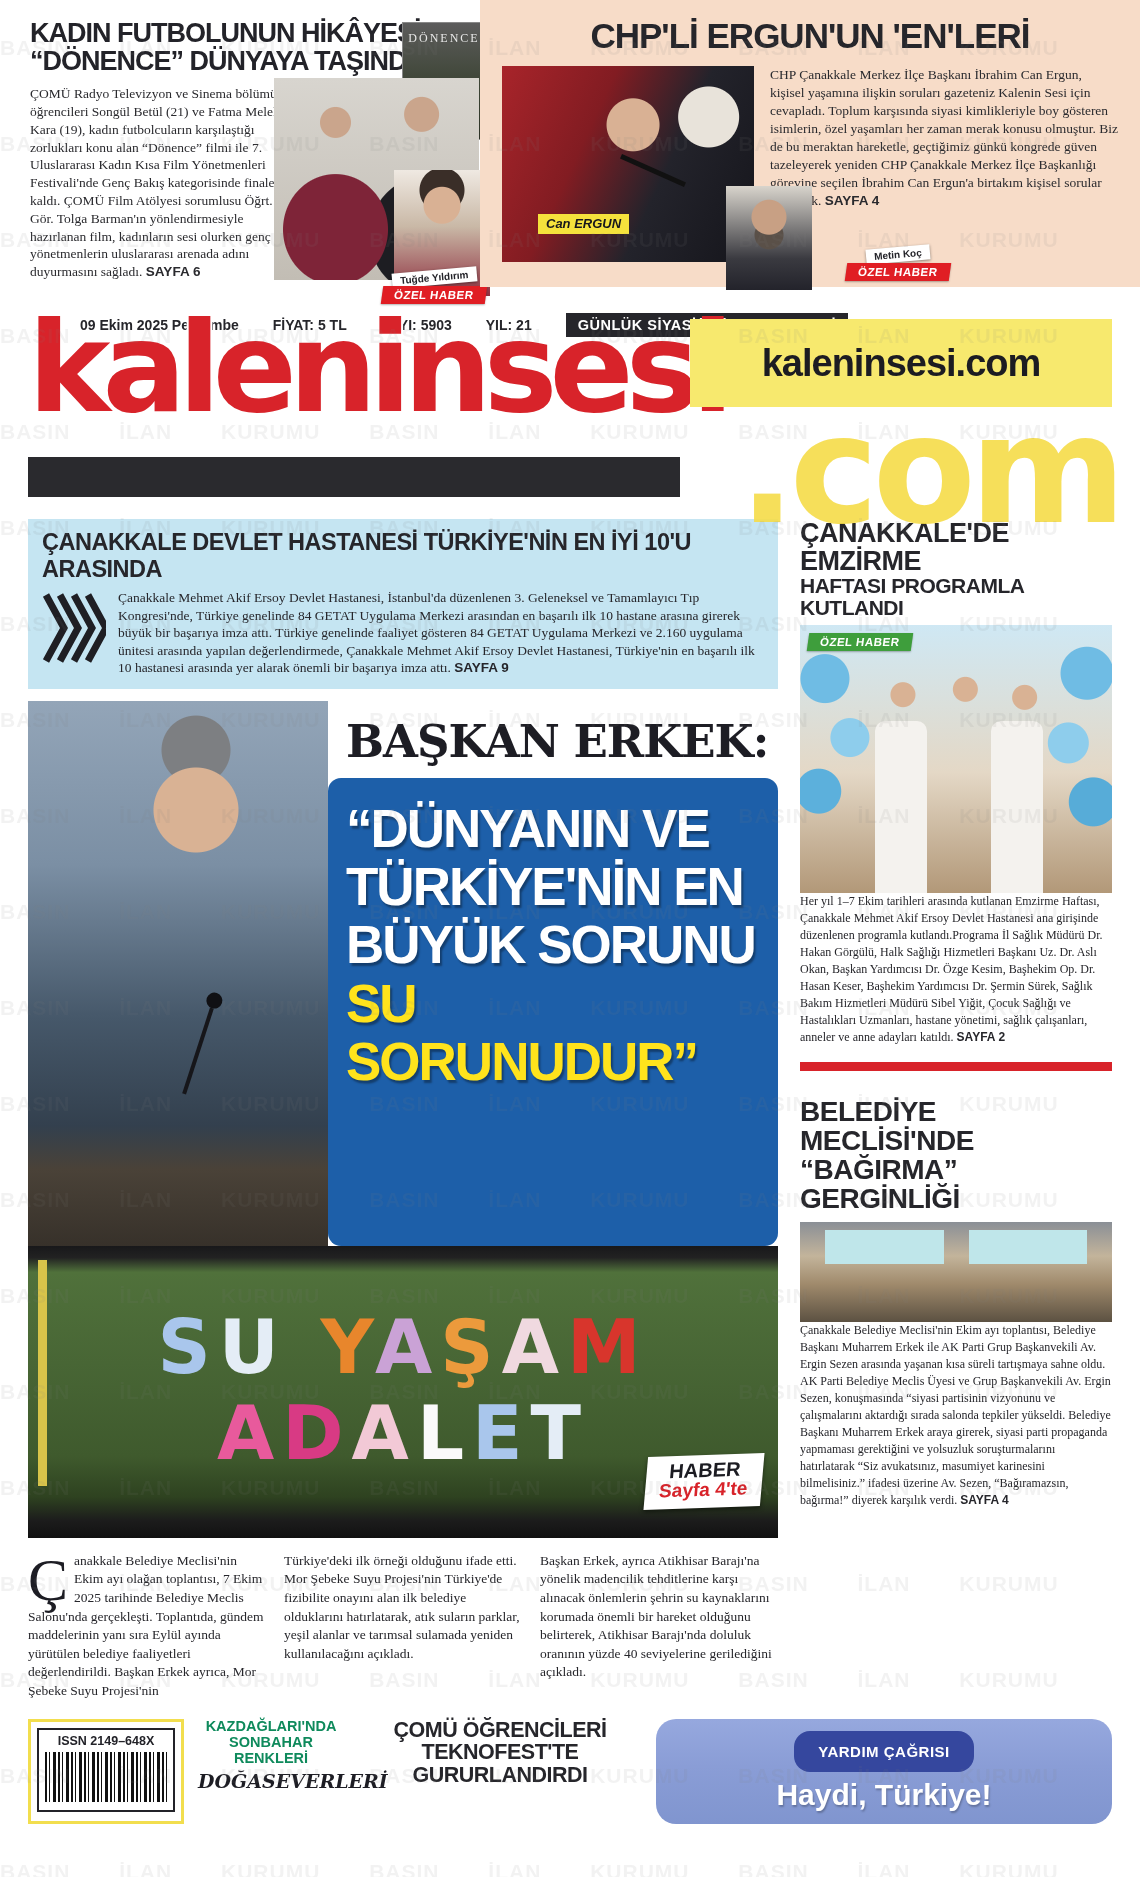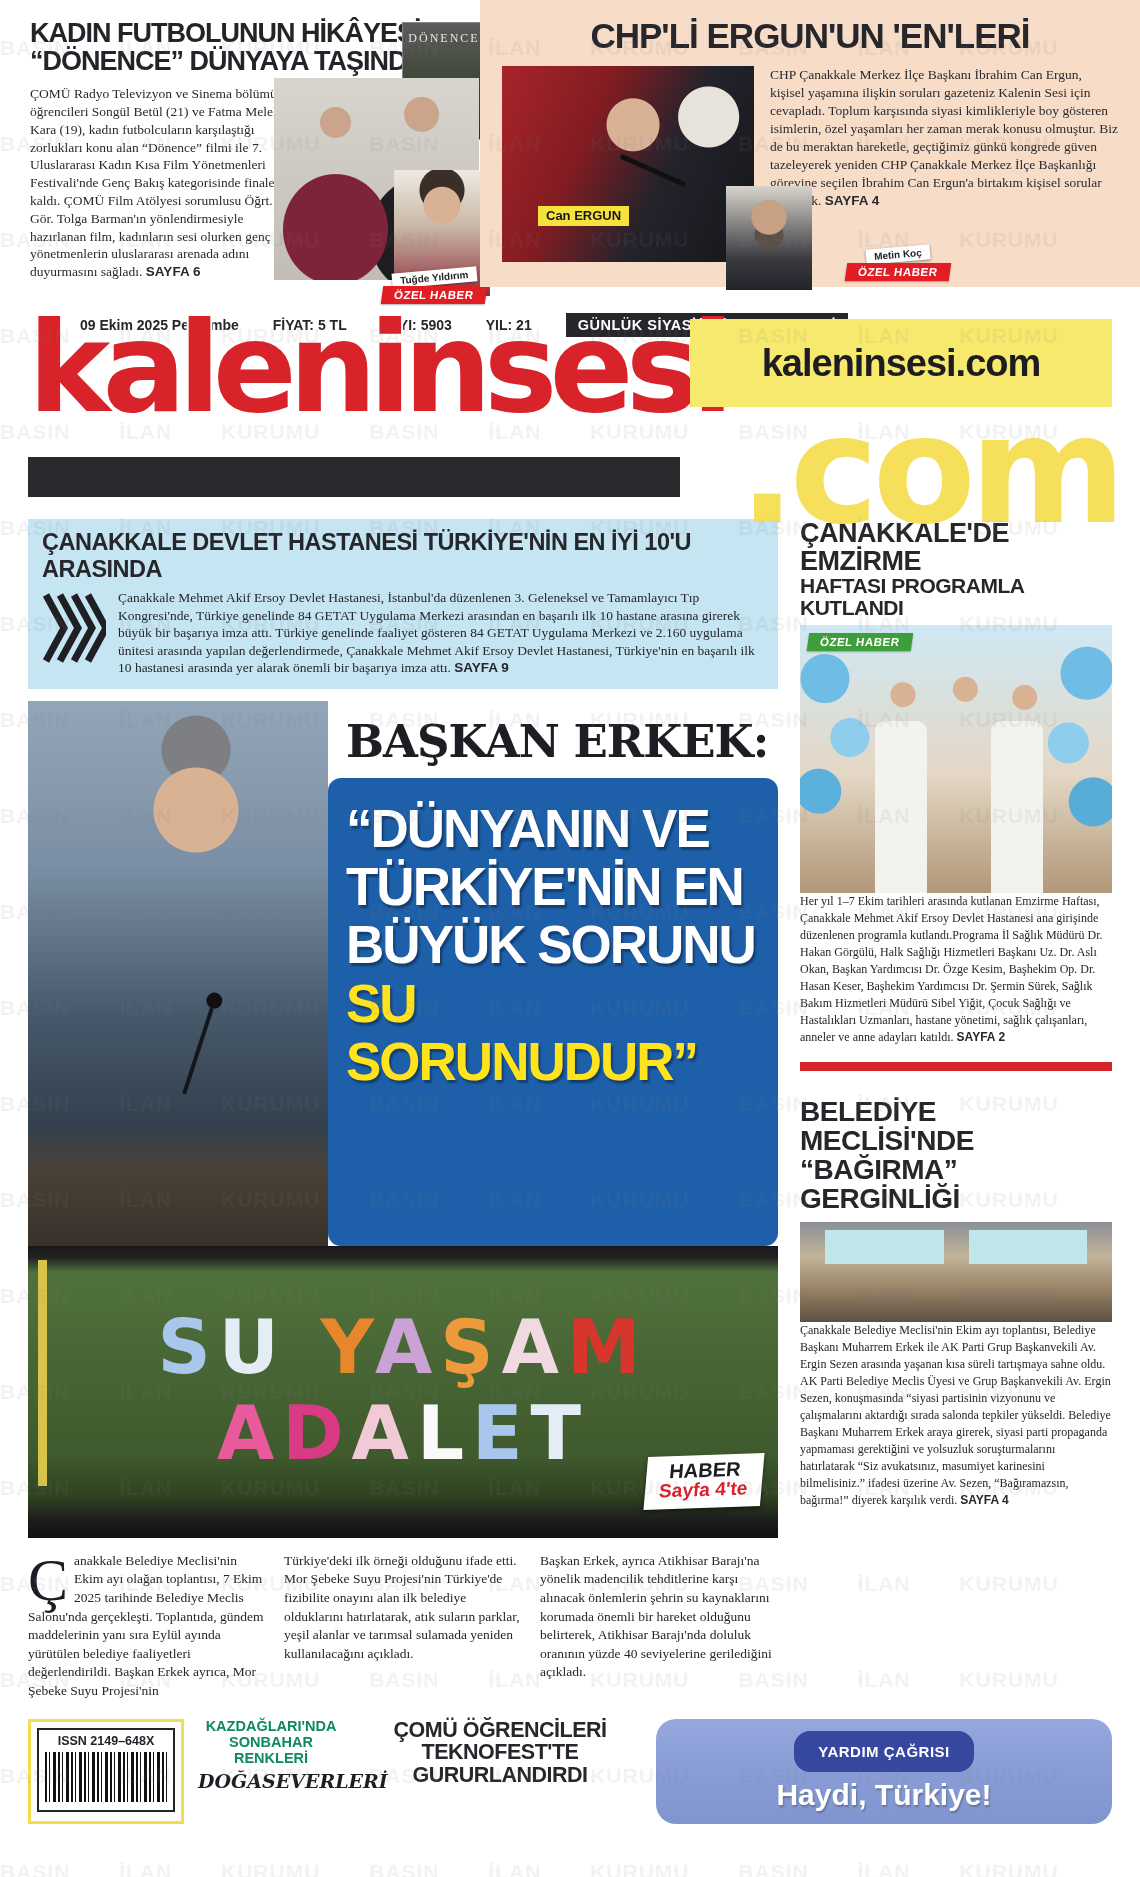--- a/index.html
+++ b/index.html
@@ -48,22 +48,22 @@
 
   .story-b { flex:1; background:#F7DCC8; padding:16px 22px 0 22px; position:relative; }
   .story-b h1 { font-size:35px; font-weight:800; letter-spacing:-1px; text-align:center; color:#26262b; }
   .sb-row { display:flex; gap:16px; margin-top:10px; }
   .sb-photo { width:252px; height:196px; position:relative; flex:none;
     background:
       radial-gradient(circle at 52% 30%, #d9b194 0 26px, transparent 27px),
       radial-gradient(circle at 82% 26%, #e8e3da 0 30px, transparent 31px),
       linear-gradient(115deg,#a8242a 0%,#821c22 34%,#23232b 62%,#15151b 100%); }
   .sb-photo .mic { position:absolute; left:46%; top:52%; width:70px; height:5px; background:#111; transform:rotate(24deg); }
-  .sb-photo .tag-can { position:absolute; left:36px; bottom:36px; background:#F5E23C; color:#16161c;
-    font-weight:800; font-size:13px; text-align:left; line-height:1.1; padding:3px 8px; }
+  .sb-photo .tag-can { position:absolute; left:36px; bottom:28px; background:#F5E23C; color:#16161c;
+    font-weight:800; font-size:13px; text-align:left; line-height:1.1; padding:3px 8px;font-style:italic; }
   .sb-photo .portrait2 { position:absolute; right:-58px; bottom:-28px; width:86px; height:104px;
     background:
       radial-gradient(circle at 50% 30%, #c8a084 0 17px, transparent 18px),
       radial-gradient(circle at 50% 47%, #5a5048 0 14px, transparent 15px),
       linear-gradient(180deg,#d8d4cc 0%,#3a3a40 70%,#23232b 100%); }
   .sb-tags { position:absolute; right:190px; bottom:6px; text-align:center; }
   .sb-body { font-size:13.5px; line-height:1.33; color:#2a2a2e; }
 
   
   .masthead { position:relative; height:204px; padding:0 28px; }

